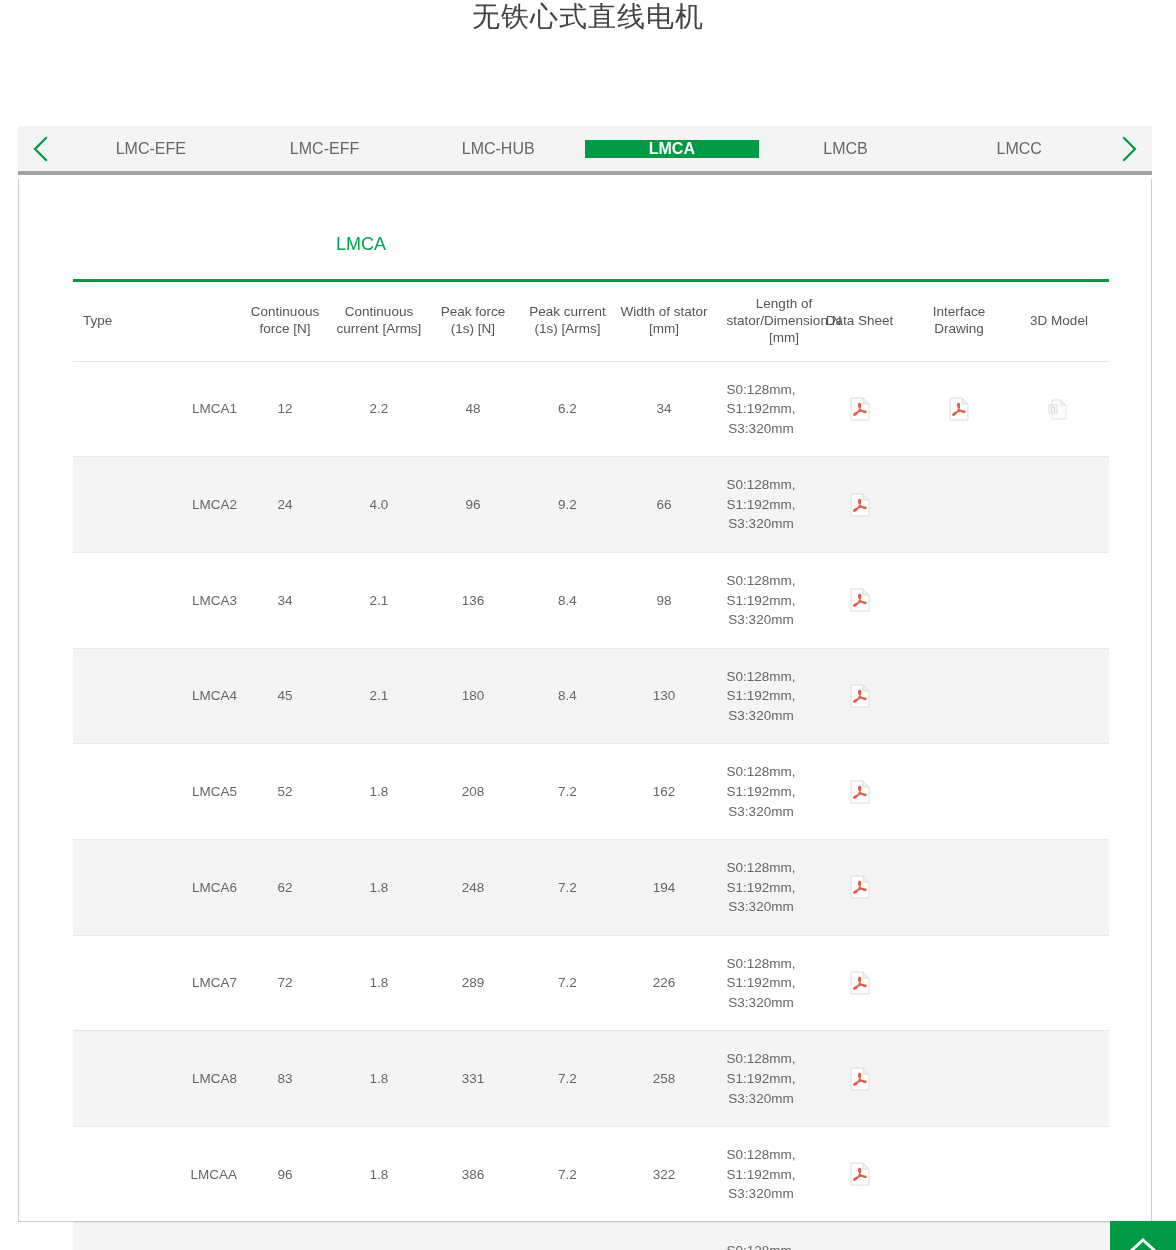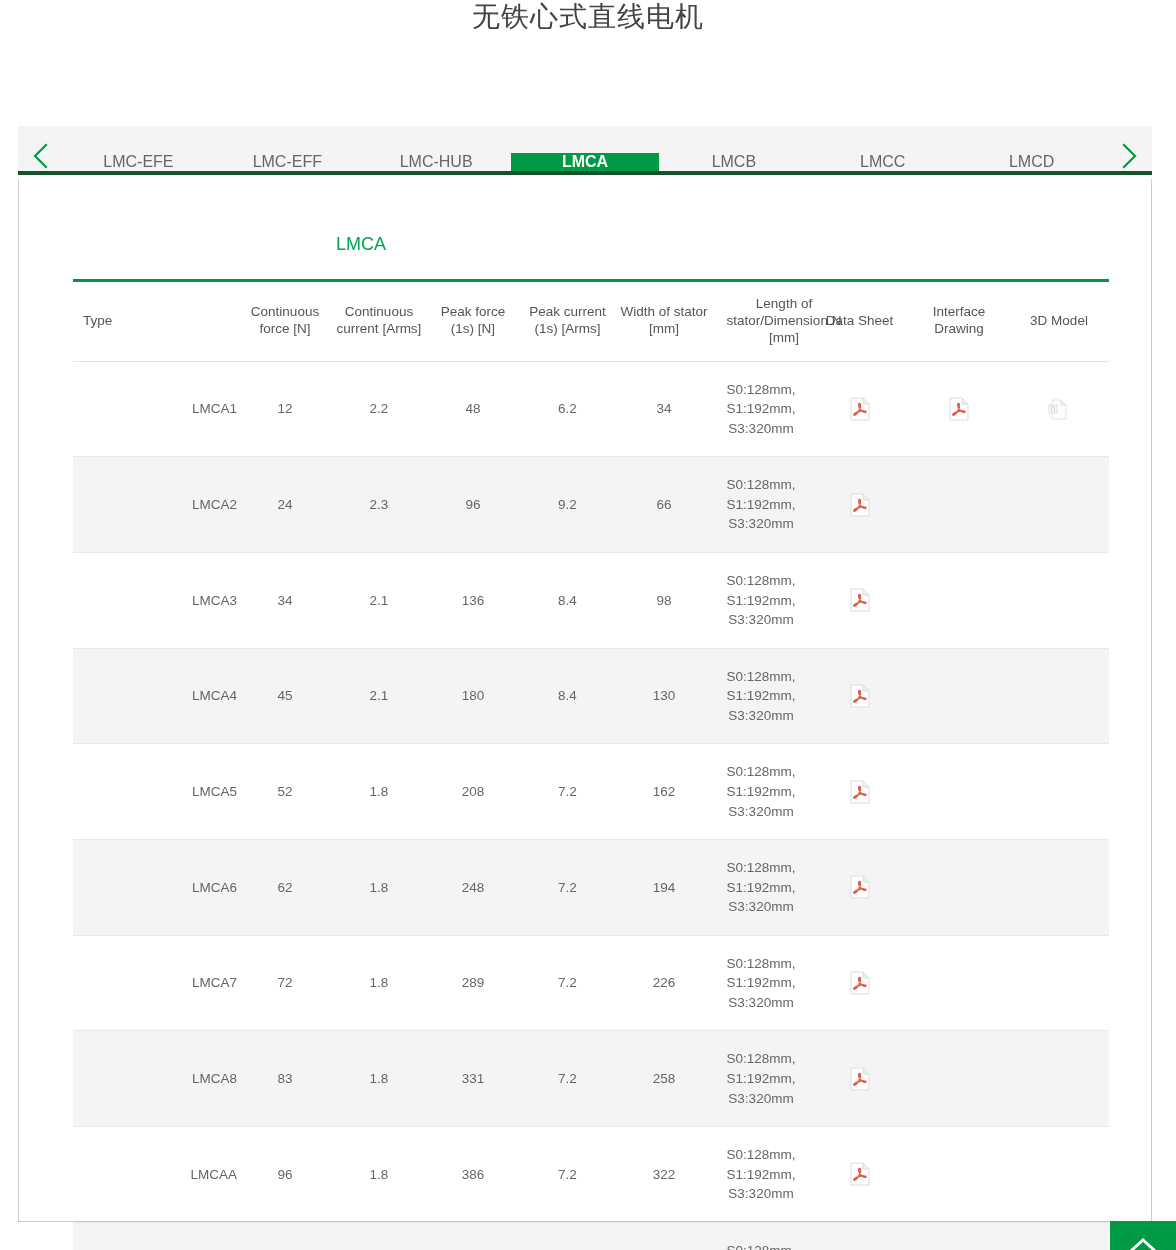--- a/index.html
+++ b/index.html
@@ -22,22 +22,22 @@
     letter-spacing: 1px;
   }
 
   
   .tabs-wrap {
     position: absolute;
     left: 18px; top: 126px;
     width: 1134px; height: 49px;
     background: #f4f4f4;
     display: flex;
-    align-items: flex-end;
-    border-bottom: 4px solid #14532d;
+    align-items: center;
+    border-bottom: 4px solid #a3a3a3;
   }
   .arrow-btn {
     width: 46px;
     display: flex; align-items: center; justify-content: center;
     flex: 0 0 46px;
     cursor: pointer;
   }
   .arrow-btn svg { display: block; }
   .tabs-scroller {
     flex: 1 1 auto;
@@ -185,23 +185,20 @@
         <span>LMC-HUB</span>
       </div>
     <div class="tab active">
         <span>LMCA</span>
       </div>
     <div class="tab">
         <span>LMCB</span>
       </div>
     <div class="tab">
         <span>LMCC</span>
-      </div>
-    <div class="tab">
-        <span>LMCD</span>
       </div>
   </div>
 
   <div class="arrow-btn">
     <span>
       <svg width="22" height="30" viewBox="0 0 22 30" aria-hidden="true">
         <polyline points="6,4 17,15 6,26" fill="none" stroke="#009944" stroke-width="2.2" stroke-linecap="square" stroke-linejoin="miter"></polyline>
       </svg>
     </span>
   </div>
@@ -263,21 +260,21 @@
             <td class="icon-cell"><span class="cad-ico"><svg width="22" height="24" viewBox="0 0 22 24" aria-hidden="true">
                   <path d="M4 3 h9 l5 5 v14 h-14 z" fill="#fcfcfc" stroke="#e2e2e2" stroke-width="1"></path>
                   <path d="M13 3 l5 5 h-5 z" fill="#f2f2f2" stroke="#e2e2e2" stroke-width="1"></path>
                   <rect x="1" y="8" width="8" height="8" fill="#fbfbfb" stroke="#dddddd" stroke-width="1"></rect>
                   <rect x="3.5" y="10" width="3" height="4" fill="none" stroke="#d5d5d5" stroke-width="1"></rect>
                 </svg></span></td>
           </tr>
           <tr>
             <td class="col-type">LMCA2</td>
             <td>24</td>
-            <td>2.3</td>
+            <td>4.0</td>
             <td>96</td>
             <td>9.2</td>
             <td>66</td>
             <td><span class="dims">S0:128mm,<br>S1:192mm,<br>S3:320mm</span></td>
             <td class="icon-cell"><span class="pdf-ico"><svg width="22" height="24" viewBox="0 0 22 24" aria-hidden="true">
                   <path d="M2 1 h12 l6 6 v16 h-18 z" fill="#ffffff" stroke="#dcdcdc" stroke-width="1"></path>
                   <path d="M14 1 l6 6 h-6 z" fill="#f0f0f0" stroke="#dcdcdc" stroke-width="1"></path>
                   <path d="M10.5 6.5 c0.9 0 1.2 1.3 0.9 3 c-0.4 2.2 -1.9 5.2 -3.3 6.8 c-1.3 1.5 -2.7 2.3 -3.2 1.7 c-0.5 -0.6 0.7 -1.7 2.6 -2.5 c2.3 -1 5.7 -1.8 7.6 -1.6 c1.3 0.1 2 0.5 1.9 1 c-0.1 0.6 -1.1 0.6 -2.3 0.1 c-1.7 -0.7 -3.6 -2.6 -4.5 -4.7 c-0.7 -1.6 -0.8 -3.1 0.3 -3.8 z" fill="none" stroke="#e05a48" stroke-width="1.5" stroke-linejoin="round"></path>
                 </svg></span></td>
             <td class="icon-cell"></td>

